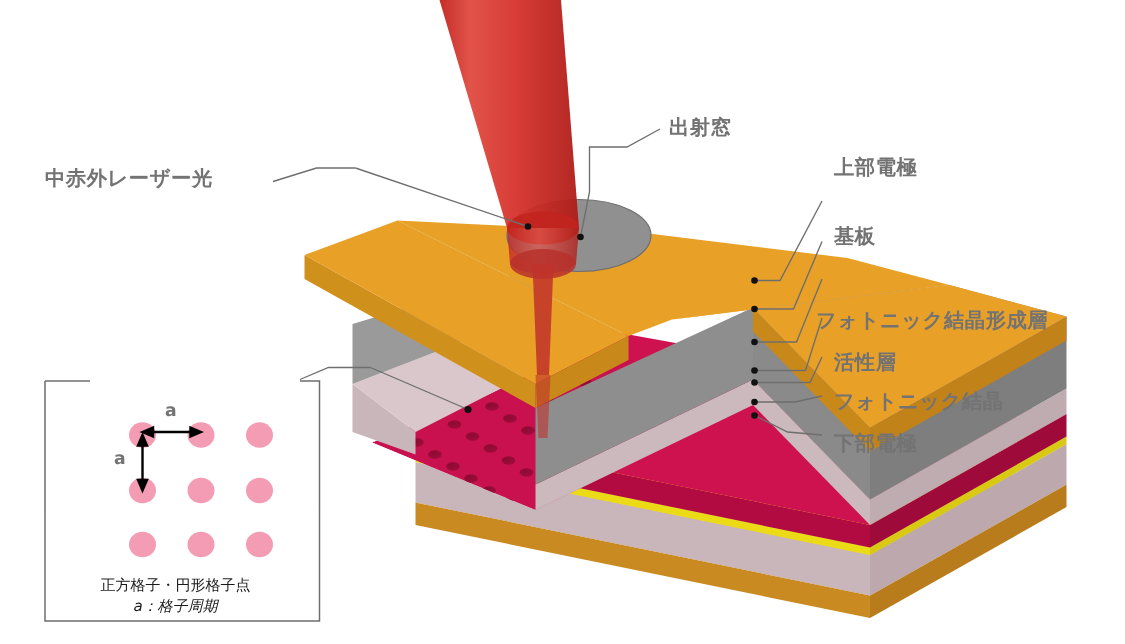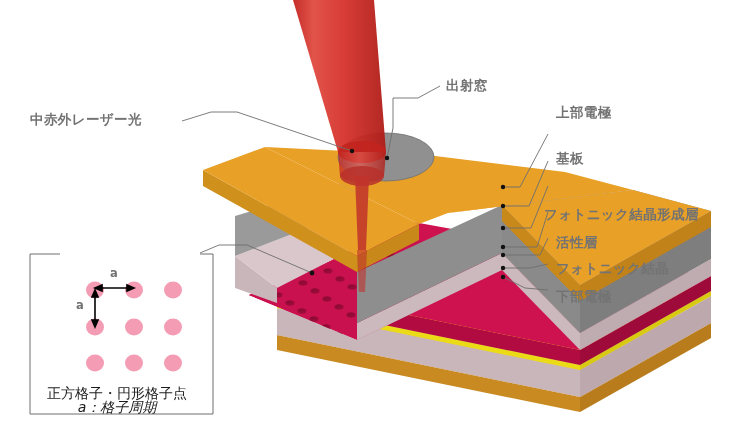--- a/index.html
+++ b/index.html
@@ -9,21 +9,21 @@
     position:relative;overflow:hidden;
   }
   #stage{position:absolute;inset:0;width:750px;height:429px;}
   svg.layer{position:absolute;left:0;top:0;width:750px;height:429px;overflow:visible;}
   .lbl{
     position:absolute;font-size:13.5px;color:#737373;white-space:nowrap;
     letter-spacing:0.4px;line-height:1;font-weight:bold;
   }
   .lbl-sm{font-size:11.5px;}
   .inset-cap{
-    position:absolute;text-align:center;font-size:14px;color:#1a1a1a;
+    position:absolute;text-align:center;font-size:10px;color:#1a1a1a;
     line-height:1.35;width:190px;left:22px;
   }
 </style>
 </head>
 <body>
 
 <div id="stage">
 
   <svg class="layer" viewBox="0 0 750 429">
     <defs>

